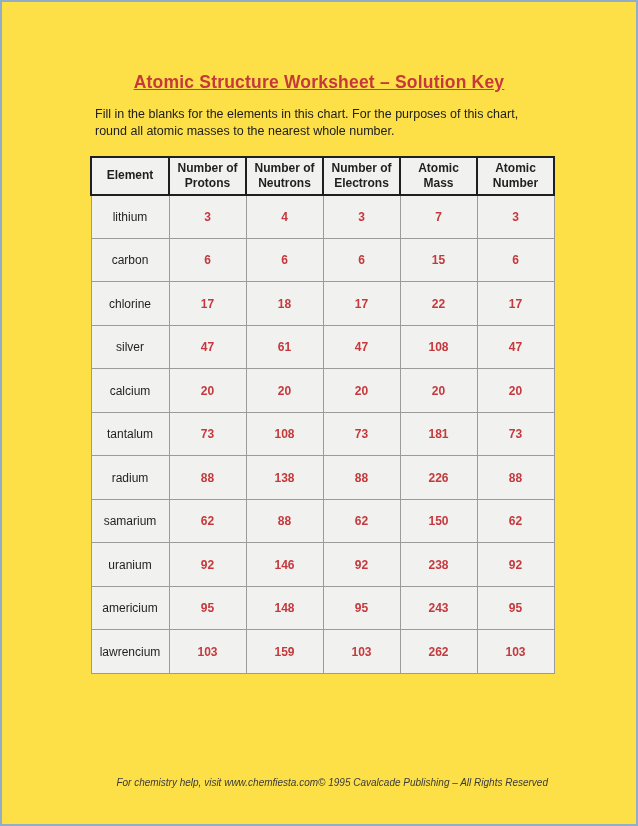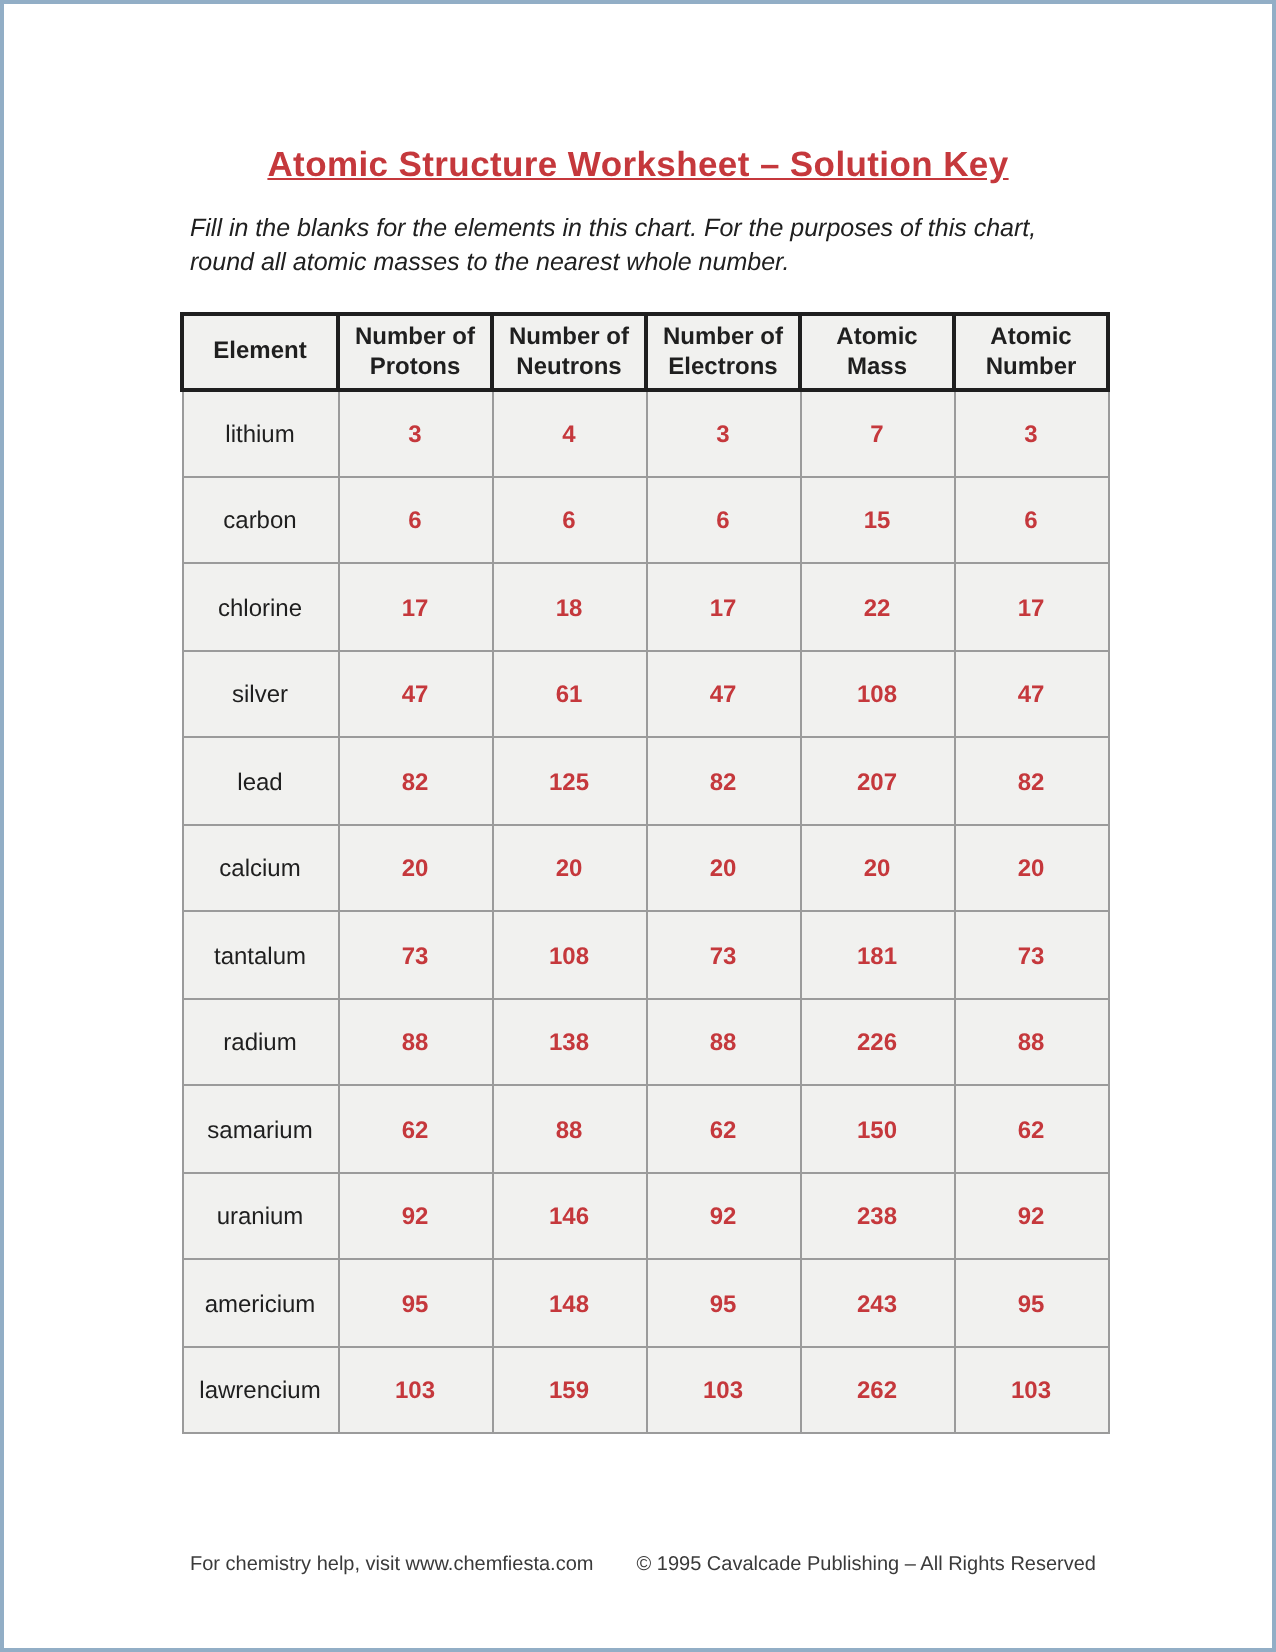--- a/index.html
+++ b/index.html
@@ -1,39 +1,38 @@
 <!DOCTYPE html>
 <html><head>
 <meta charset="utf-8">
 <style>
   * { margin: 0; padding: 0; box-sizing: border-box; }
   html, body { background: #e8e8e6; }
   .page {
     position: relative;
     width: 638px;
     height: 826px;
-    background: #ffffff;
+    background: #fde047;
     border: 2px solid #92aec6;
     font-family: "Liberation Sans", sans-serif;
     overflow: hidden;
   }
   .title {
     margin-top: 70px;
     text-align: center;
     font-size: 17.5px;
     font-weight: bold;
     color: #c5383c;
     text-decoration: underline;
     letter-spacing: 0.2px;
   }
   .instructions {
     margin: 13px 0 0 93px;
     width: 445px;
     font-size: 12.5px;
-    font-style: italic;
     color: #202020;
     line-height: 1.35;
   }
   table.element-table {
     margin: 16px 0 0 88px;
     border-collapse: collapse;
     table-layout: fixed;
     width: 463px;
   }
   .element-table th {
@@ -57,22 +56,23 @@
     background: #f1f1ef;
   }
   .element-table td.element-cell { color: #1f1f1f; font-weight: normal; }
   .element-table td.value-cell   { color: #c5383c; font-weight: bold; }
   .footer {
     position: absolute;
     left: 93px;
     bottom: 36px;
     width: 453px;
     display: flex;
-    justify-content: space-between;
+    justify-content: flex-end;
     font-size: 10px;
+    font-style: italic;
     color: #3a3a3a;
   }
 </style>
 </head>
 <body>
 
 <div class="page">
 
   <h1 class="title">Atomic Structure Worksheet – Solution Key</h1>
 
@@ -122,28 +122,20 @@
           <td class="value-cell">22</td>
           <td class="value-cell">17</td>
         </tr>
         <tr>
           <td class="element-cell">silver</td>
           <td class="value-cell">47</td>
           <td class="value-cell">61</td>
           <td class="value-cell">47</td>
           <td class="value-cell">108</td>
           <td class="value-cell">47</td>
-        </tr>
-        <tr>
-          <td class="element-cell">lead</td>
-          <td class="value-cell">82</td>
-          <td class="value-cell">125</td>
-          <td class="value-cell">82</td>
-          <td class="value-cell">207</td>
-          <td class="value-cell">82</td>
         </tr>
         <tr>
           <td class="element-cell">calcium</td>
           <td class="value-cell">20</td>
           <td class="value-cell">20</td>
           <td class="value-cell">20</td>
           <td class="value-cell">20</td>
           <td class="value-cell">20</td>
         </tr>
         <tr>

